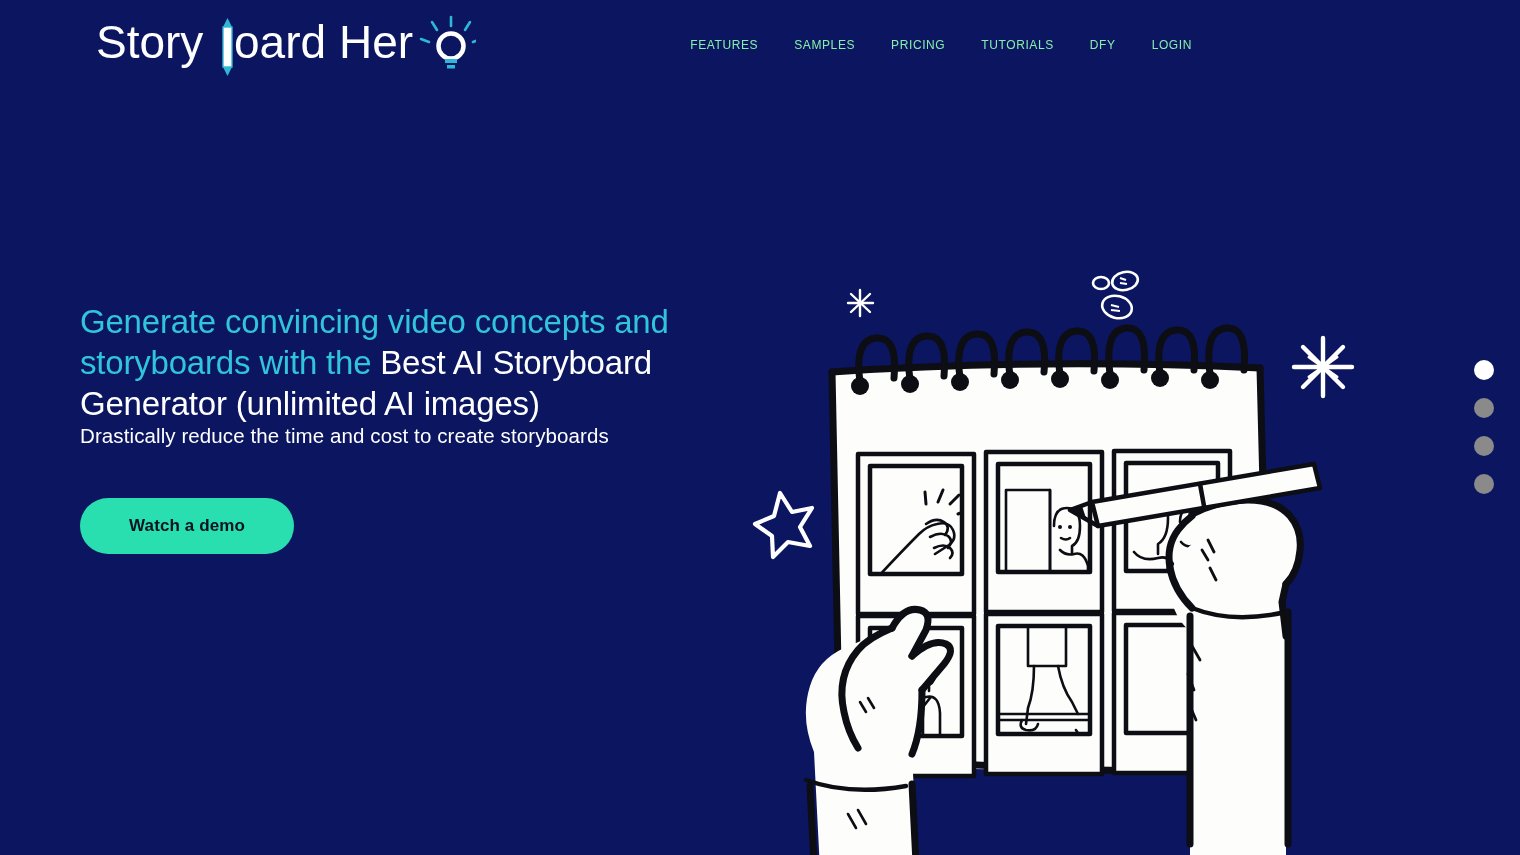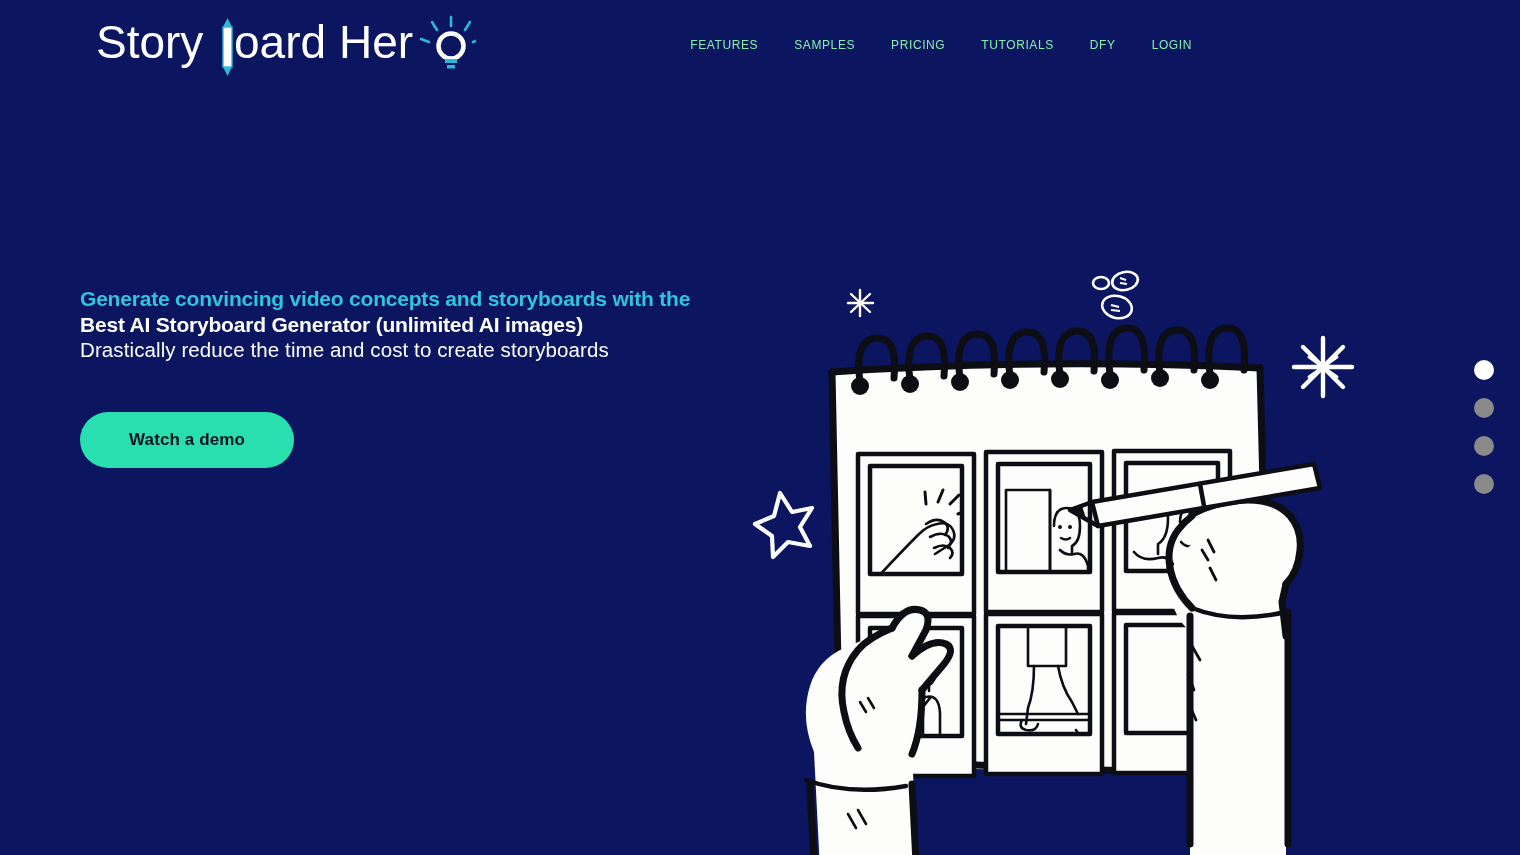--- a/index.html
+++ b/index.html
@@ -47,25 +47,26 @@
   }
   .nav-item:last-child { padding-right:0; }
 
   
   .hero-copy {
     position:absolute; left:80px; top:286px;
     width:660px;
     z-index:20;
   }
   .headline {
-    font-size:21px;
-    font-weight:bold;
+    font-size:33px;
+    font-weight:normal;
     line-height:1.235;
     letter-spacing:-0.2px;
     color:#ffffff;
+    margin-top:16px;
   }
   .headline .accent { color:#31c5dc; }
   .headline .plain  { color:#ffffff; }
 
   .subhead {
     font-size:20.5px;
     color:#ffffff;
     font-weight:400;
     letter-spacing:0.1px;
   }

